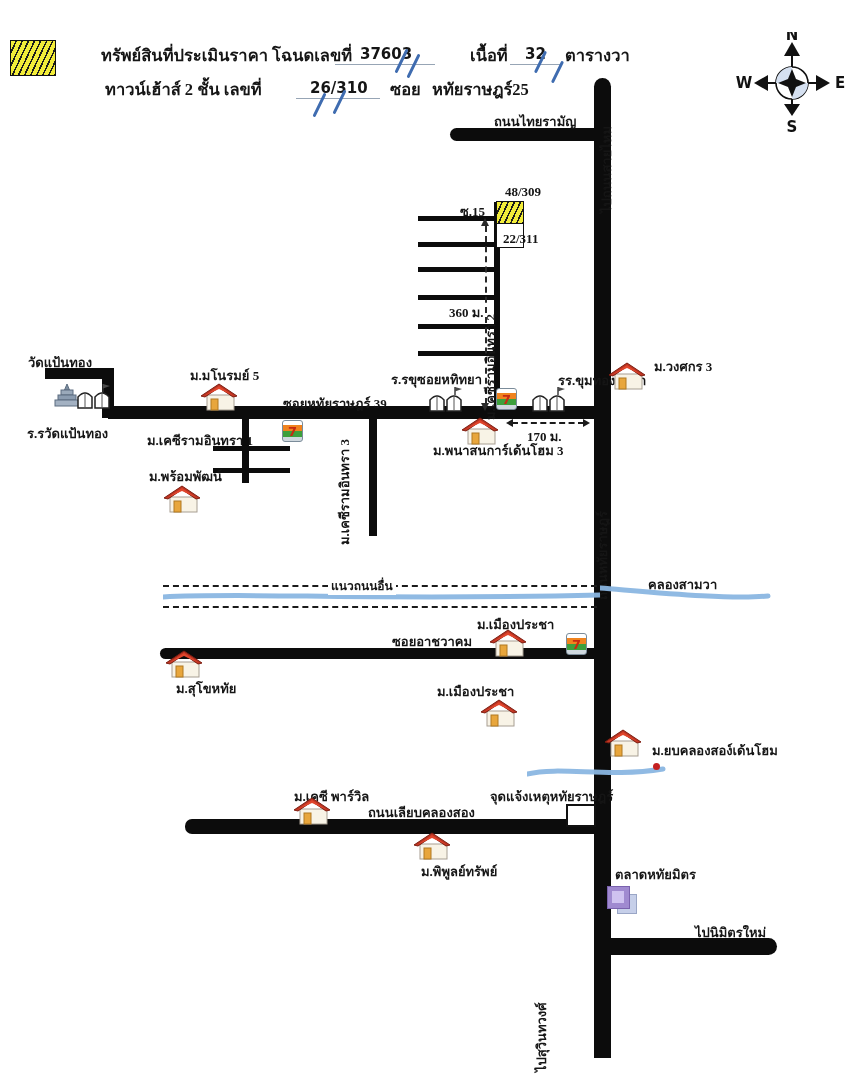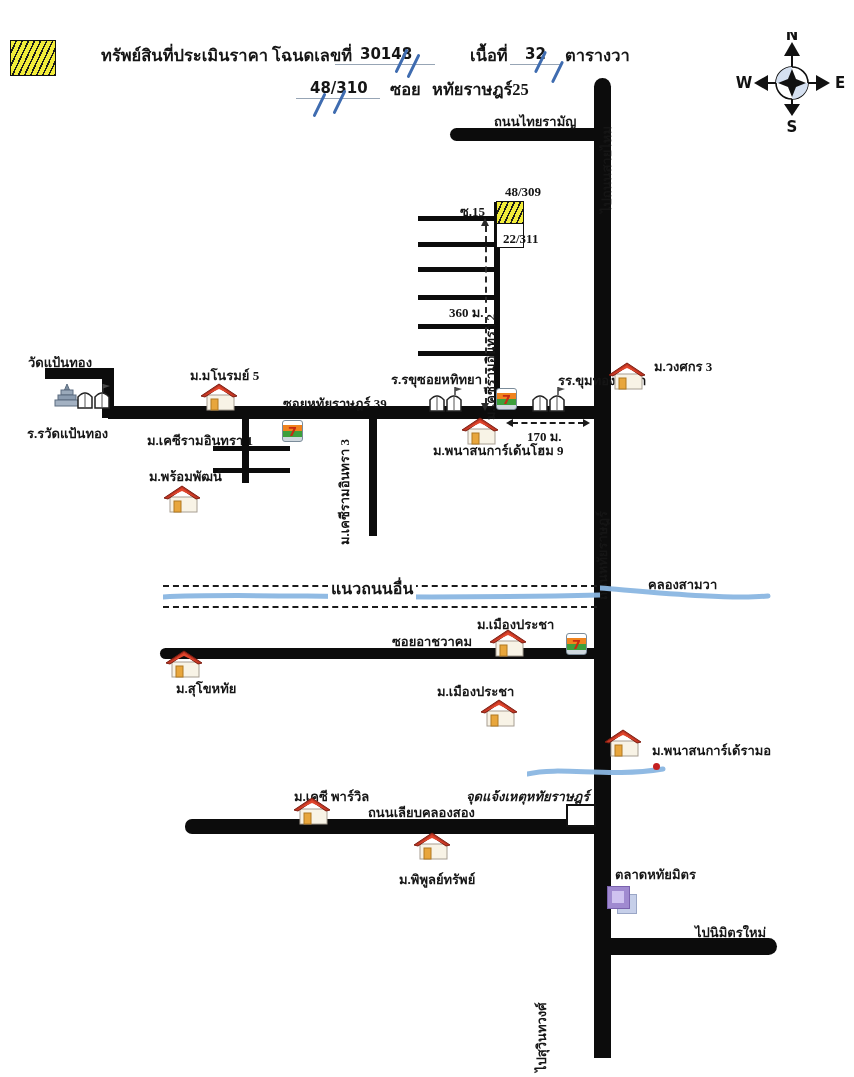--- a/index.html
+++ b/index.html
@@ -36,28 +36,29 @@
   svg{display:block;}
 </style>
 </head>
 <body>
 
 <div id="canvas">
 
   <div class="legendbox hatch" style="left:10px;top:40px;width:44px;height:34px;"></div>
 
   <div class="lbl big" style="left:101px;top:42px;">ทรัพย์สินที่ประเมินราคา โฉนดเลขที่</div>
-  <div class="lbl num" style="left:360px;top:45px;">30148</div>
+  <div class="lbl num" style="left:360px;top:45px;">37603</div>
   <div class="uline" style="left:335px;top:64px;width:100px;"></div>
   <div class="lbl big" style="left:470px;top:42px;">เนื้อที่</div>
   <div class="lbl num" style="left:525px;top:45px;">32</div>
   <div class="uline" style="left:510px;top:64px;width:52px;"></div>
   <div class="lbl big" style="left:565px;top:42px;">ตารางวา</div>
 
-  <div class="lbl num" style="left:310px;top:79px;">48/310</div>
+  <div class="lbl big" style="left:105px;top:76px;">ทาวน์เฮ้าส์ 2 ชั้น  เลขที่</div>
+  <div class="lbl num" style="left:310px;top:79px;">26/310</div>
   <div class="uline" style="left:296px;top:98px;width:84px;"></div>
   <div class="lbl big" style="left:390px;top:76px;">ซอย</div>
   <div class="lbl big" style="left:432px;top:76px;">หทัยราษฎร์25</div>
 
   <div class="tick" style="left:400px;top:48px;height:26px;"></div>
   <div class="tick" style="left:412px;top:53px;height:26px;"></div>
   <div class="tick" style="left:539px;top:50px;height:24px;"></div>
   <div class="tick" style="left:556px;top:60px;height:24px;"></div>
   <div class="tick" style="left:318px;top:92px;height:26px;"></div>
   <div class="tick" style="left:338px;top:89px;height:26px;"></div>
@@ -196,42 +197,42 @@
 </div>
 
   <div class="icon" style="left:460px;top:416px;">
   <svg width="42" height="31" viewBox="0 0 42 31">
     <rect x="8" y="13" width="27" height="15" fill="#f8f3e6" stroke="#a79e92" stroke-width="1"></rect>
     <polygon points="2,14 20,2 38,14 34,15 20,5.5 6,15" fill="#b93322" stroke="#7e1d10" stroke-width="1"></polygon>
     <polygon points="4,14.5 20,4 36,14.5 20,7" fill="#e0452c"></polygon>
     <rect x="12" y="17" width="7" height="11" fill="#e8a63c" stroke="#b07820" stroke-width="1"></rect>
   </svg>
 </div>
-  <div class="lbl" style="left:433px;top:440px;">ม.พนาสนการ์เด้นโฮม 9</div>
+  <div class="lbl" style="left:433px;top:440px;">ม.พนาสนการ์เด้นโฮม 3</div>
   <div class="dashH" style="left:512px;top:422px;width:72px;"></div>
   <div class="arrL" style="left:506px;top:419px;"></div>
   <div class="arrR" style="left:583px;top:419px;"></div>
   <div class="lbl" style="left:527px;top:426px;">170 ม.</div>
 
   <div class="icon" style="left:607px;top:361px;">
   <svg width="42" height="31" viewBox="0 0 42 31">
     <rect x="8" y="13" width="27" height="15" fill="#f8f3e6" stroke="#a79e92" stroke-width="1"></rect>
     <polygon points="2,14 20,2 38,14 34,15 20,5.5 6,15" fill="#b93322" stroke="#7e1d10" stroke-width="1"></polygon>
     <polygon points="4,14.5 20,4 36,14.5 20,7" fill="#e0452c"></polygon>
     <rect x="12" y="17" width="7" height="11" fill="#e8a63c" stroke="#b07820" stroke-width="1"></rect>
   </svg>
 </div>
   <div class="lbl" style="left:654px;top:356px;">ม.วงศกร 3</div>
 
   <div class="dashH" style="left:163px;top:585px;width:434px;"></div>
   <div class="dashH" style="left:163px;top:606px;width:434px;"></div>
   <svg class="icon" style="left:163px;top:589px;" width="437" height="16">
     <path d="M0,8 C90,3 200,12 437,6" fill="none" stroke="#8ab6e2" stroke-width="5" stroke-linecap="round" opacity="0.95"></path>
   </svg>
-  <div class="lbl" style="left:328px;top:576px;background:#fff;padding:0 3px;font-size:16px;">แนวถนนอื่น</div>
+  <div class="lbl" style="left:328px;top:576px;background:#fff;padding:0 3px;font-size:12px;">แนวถนนอื่น</div>
   <svg class="icon" style="left:600px;top:580px;" width="172" height="24">
     <path d="M0,8 C50,12 130,20 168,16" fill="none" stroke="#8ab6e2" stroke-width="5" stroke-linecap="round" opacity="0.95"></path>
   </svg>
   <div class="lbl" style="left:648px;top:574px;">คลองสามวา</div>
 
   <div class="lbl" style="left:477px;top:614px;">ม.เมืองประชา</div>
   <div class="icon" style="left:488px;top:628px;">
   <svg width="42" height="31" viewBox="0 0 42 31">
     <rect x="8" y="13" width="27" height="15" fill="#f8f3e6" stroke="#a79e92" stroke-width="1"></rect>
     <polygon points="2,14 20,2 38,14 34,15 20,5.5 6,15" fill="#b93322" stroke="#7e1d10" stroke-width="1"></polygon>
@@ -264,47 +265,47 @@
 </div>
 
   <div class="icon" style="left:603px;top:728px;">
   <svg width="42" height="31" viewBox="0 0 42 31">
     <rect x="8" y="13" width="27" height="15" fill="#f8f3e6" stroke="#a79e92" stroke-width="1"></rect>
     <polygon points="2,14 20,2 38,14 34,15 20,5.5 6,15" fill="#b93322" stroke="#7e1d10" stroke-width="1"></polygon>
     <polygon points="4,14.5 20,4 36,14.5 20,7" fill="#e0452c"></polygon>
     <rect x="12" y="17" width="7" height="11" fill="#e8a63c" stroke="#b07820" stroke-width="1"></rect>
   </svg>
 </div>
-  <div class="lbl" style="left:652px;top:740px;">ม.พนาสนการ์เด้รามอ</div>
+  <div class="lbl" style="left:652px;top:740px;">ม.ยบคลองสอง์เด้นโฮม</div>
   <svg class="icon" style="left:527px;top:760px;" width="140" height="22">
     <path d="M0,14 C35,6 80,18 136,9" fill="none" stroke="#8ab6e2" stroke-width="5" stroke-linecap="round" opacity="0.95"></path>
   </svg>
   <div class="dot" style="left:653px;top:763px;"></div>
 
   <div class="lbl" style="left:294px;top:786px;">ม.เคซี พาร์วิล</div>
   <div class="icon" style="left:292px;top:796px;">
   <svg width="42" height="31" viewBox="0 0 42 31">
     <rect x="8" y="13" width="27" height="15" fill="#f8f3e6" stroke="#a79e92" stroke-width="1"></rect>
     <polygon points="2,14 20,2 38,14 34,15 20,5.5 6,15" fill="#b93322" stroke="#7e1d10" stroke-width="1"></polygon>
     <polygon points="4,14.5 20,4 36,14.5 20,7" fill="#e0452c"></polygon>
     <rect x="12" y="17" width="7" height="11" fill="#e8a63c" stroke="#b07820" stroke-width="1"></rect>
   </svg>
 </div>
-  <div class="lbl" style="left:466px;top:786px;font-style:italic;">จุดแจ้งเหตุหทัยราษฎร์</div>
+  <div class="lbl" style="left:490px;top:786px;">จุดแจ้งเหตุหทัยราษฎร์</div>
   <div class="wbox" style="left:566px;top:804px;"></div>
 
   <div class="icon" style="left:412px;top:831px;">
   <svg width="42" height="31" viewBox="0 0 42 31">
     <rect x="8" y="13" width="27" height="15" fill="#f8f3e6" stroke="#a79e92" stroke-width="1"></rect>
     <polygon points="2,14 20,2 38,14 34,15 20,5.5 6,15" fill="#b93322" stroke="#7e1d10" stroke-width="1"></polygon>
     <polygon points="4,14.5 20,4 36,14.5 20,7" fill="#e0452c"></polygon>
     <rect x="12" y="17" width="7" height="11" fill="#e8a63c" stroke="#b07820" stroke-width="1"></rect>
   </svg>
 </div>
-  <div class="lbl" style="left:399px;top:861px;margin-top:8px;">ม.พิพูลย์ทรัพย์</div>
+  <div class="lbl" style="left:421px;top:861px;">ม.พิพูลย์ทรัพย์</div>
 
   <div class="lbl" style="left:615px;top:864px;">ตลาดหทัยมิตร</div>
   <div class="icon" style="left:607px;top:886px;width:34px;height:30px;">
     <div class="mkt-back"></div>
     <div class="mkt-front">
         <i></i>
       </div>
   </div>
 
 </div>

